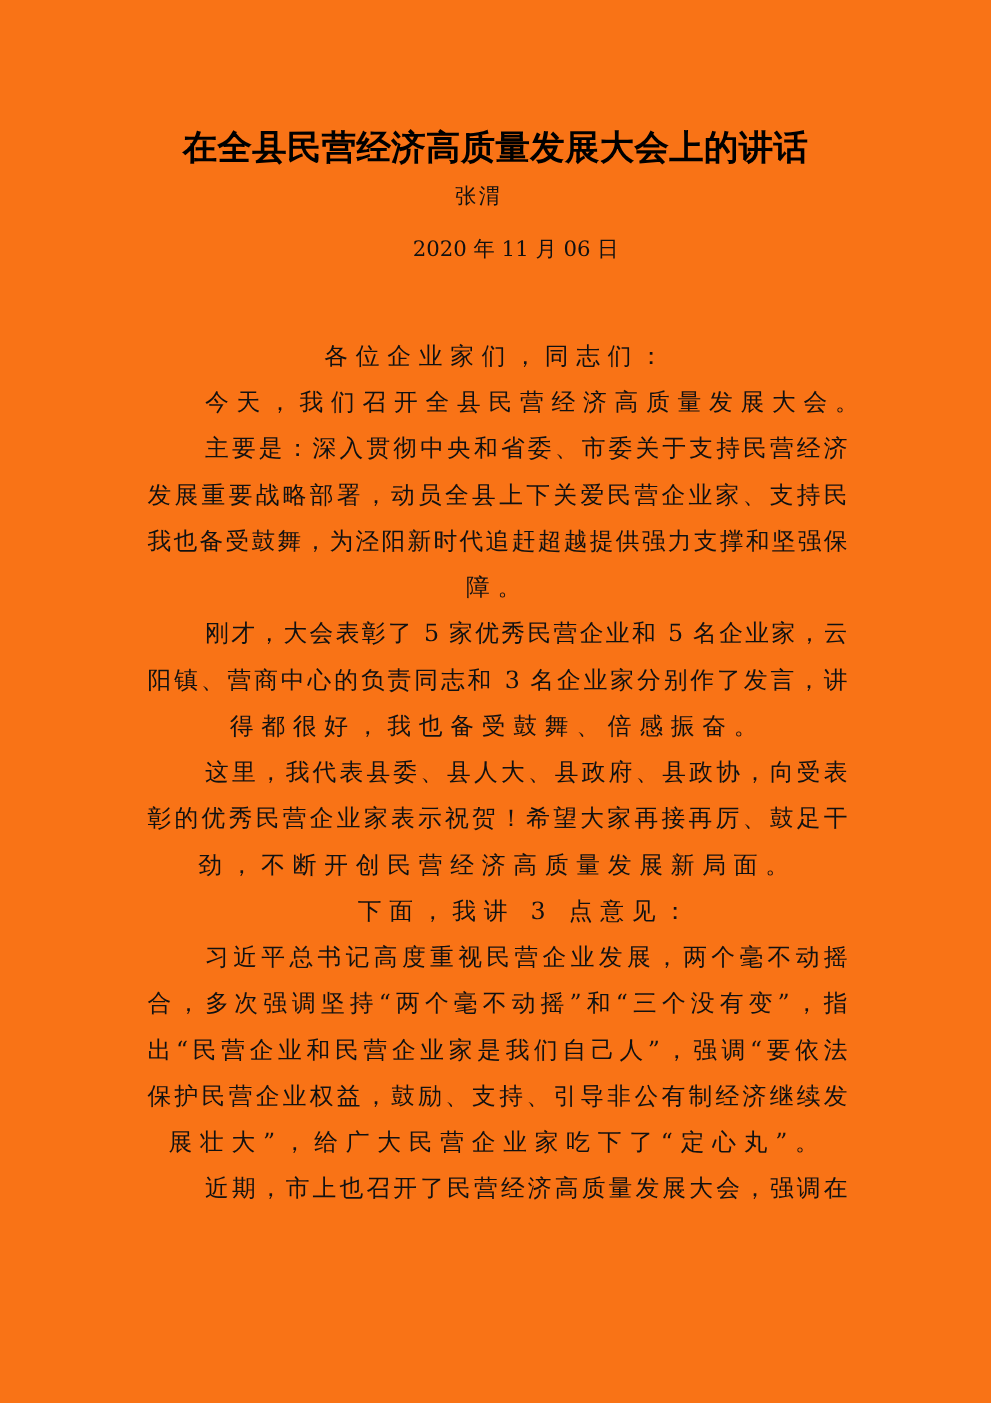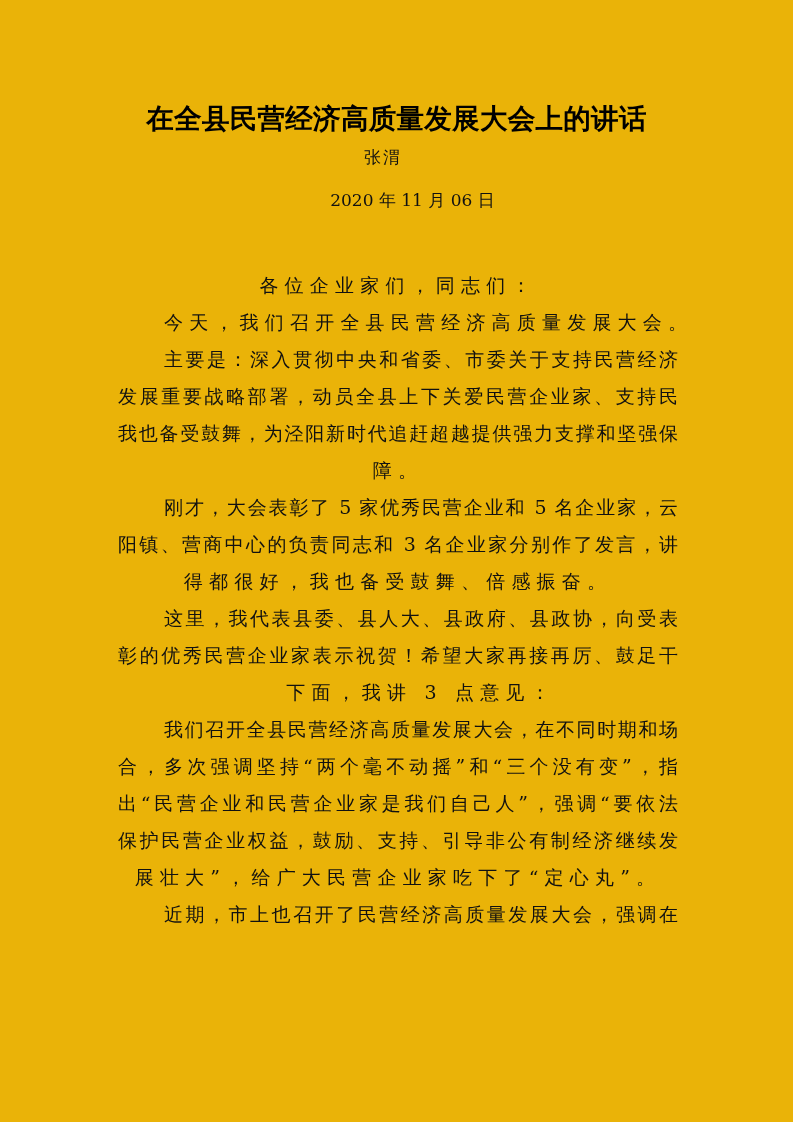--- a/index.html
+++ b/index.html
@@ -1,18 +1,18 @@
 <!DOCTYPE html>
 <html><head>
 <meta charset="utf-8">
 <style>
   html, body { margin: 0; padding: 0; background: #ffffff; }
   body { width: 793px; height: 1122px; position: relative; overflow: hidden;
          font-family: "DejaVu Serif", "Liberation Serif", serif; color: #111; }
-  .page { position: absolute; left: 0; top: 0; width: 793px; height: 1122px; background: #eab308; }
+  .page { position: absolute; left: 0; top: 0; width: 793px; height: 1122px; background: #f97316; }
   .title { position: absolute; left: 0; width: 793px; top: 100px; text-align: center;
            font-family: "DejaVu Sans", sans-serif; font-weight: bold; font-size: 27.5px;
            letter-spacing: 0.3px; line-height: 36px; color: #000; }
   .author { position: absolute; left: 0; width: 766px; top: 143px; text-align: center;
             font-size: 17px; line-height: 28px; letter-spacing: 2px; }
   .date { position: absolute; left: 16px; width: 793px; top: 186px; text-align: center;
           font-size: 17px; line-height: 28px; }
   .body { position: absolute; left: 118px; top: 267px; width: 560px; }
   .line { height: 37px; line-height: 37px; font-size: 19px; white-space: nowrap;
           letter-spacing: 6.2px; text-align: center; }
@@ -33,21 +33,22 @@
     <div class="line indent">今天，我们召开全县民营经济高质量发展大会。</div>
     <div class="line indent just">主要是：深入贯彻中央和省委、市委关于支持民营经济</div>
     <div class="line just">发展重要战略部署，动员全县上下关爱民营企业家、支持民</div>
     <div class="line just">我也备受鼓舞，为泾阳新时代追赶超越提供强力支撑和坚强保</div>
     <div class="line">障。</div>
     <div class="line indent just">刚才，大会表彰了 5 家优秀民营企业和 5 名企业家，云</div>
     <div class="line just">阳镇、营商中心的负责同志和 3 名企业家分别作了发言，讲</div>
     <div class="line">得都很好，我也备受鼓舞、倍感振奋。</div>
     <div class="line indent just">这里，我代表县委、县人大、县政府、县政协，向受表</div>
     <div class="line just">彰的优秀民营企业家表示祝贺！希望大家再接再厉、鼓足干</div>
+    <div class="line">劲，不断开创民营经济高质量发展新局面。</div>
     <div class="line indent">下面，我讲 3 点意见：</div>
-    <div class="line indent just">我们召开全县民营经济高质量发展大会，在不同时期和场</div>
+    <div class="line indent just">习近平总书记高度重视民营企业发展，两个毫不动摇</div>
     <div class="line just">合，多次强调坚持“两个毫不动摇”和“三个没有变”，指</div>
     <div class="line just">出“民营企业和民营企业家是我们自己人”，强调“要依法</div>
     <div class="line just">保护民营企业权益，鼓励、支持、引导非公有制经济继续发</div>
     <div class="line">展壮大”，给广大民营企业家吃下了“定心丸”。</div>
     <div class="line indent just">近期，市上也召开了民营经济高质量发展大会，强调在</div>
   </div>
 </div>
 
 </body></html>

